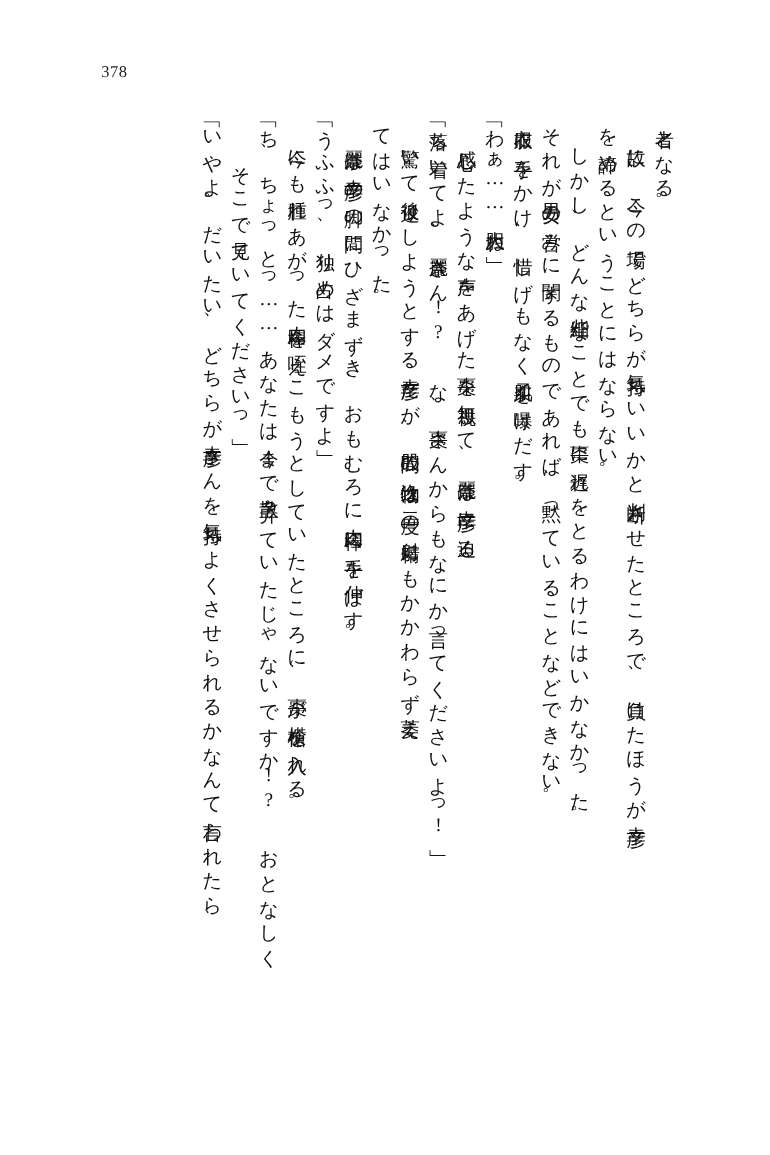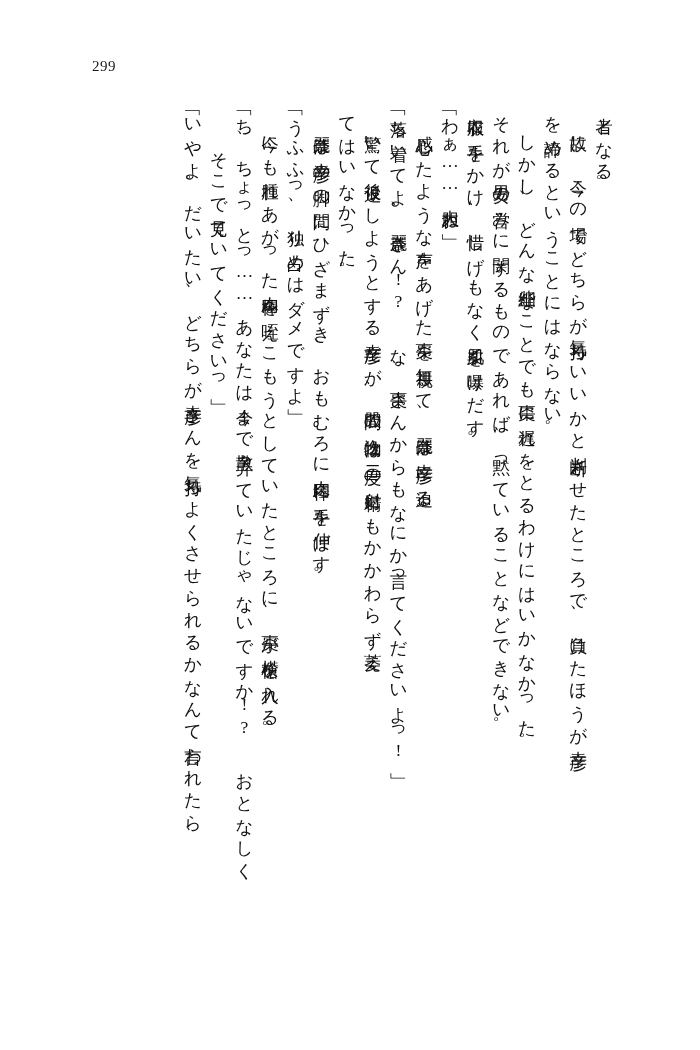--- a/index.html
+++ b/index.html
@@ -64,21 +64,21 @@
   }
   .line.indent2 {
     padding-top: 36px;
   }
 </style>
 </head>
 <body>
 
 <div class="page">
 
-  <div class="page-number">299</div>
+  <div class="page-number">378</div>
 
   <div class="text-block">
 
     <div class="line">者となる。</div>
     <div class="line indent">故に、今この場でどちらが気持ちいいかと判断させたところで、負けたほうが幸彦</div>
     <div class="line">を諦めるということにはならない。</div>
     <div class="line indent">しかし、どんな些細なことでも棗に遅れをとるわけにはいかなかった。</div>
     <div class="line">それが男女の営みに関するものであれば、黙っていることなどできない。</div>
     <div class="line">衣服に手をかけ、惜しげもなく柔肌を曝けだす。</div>
     <div class="line">「わぁ……大胆ね」</div>

